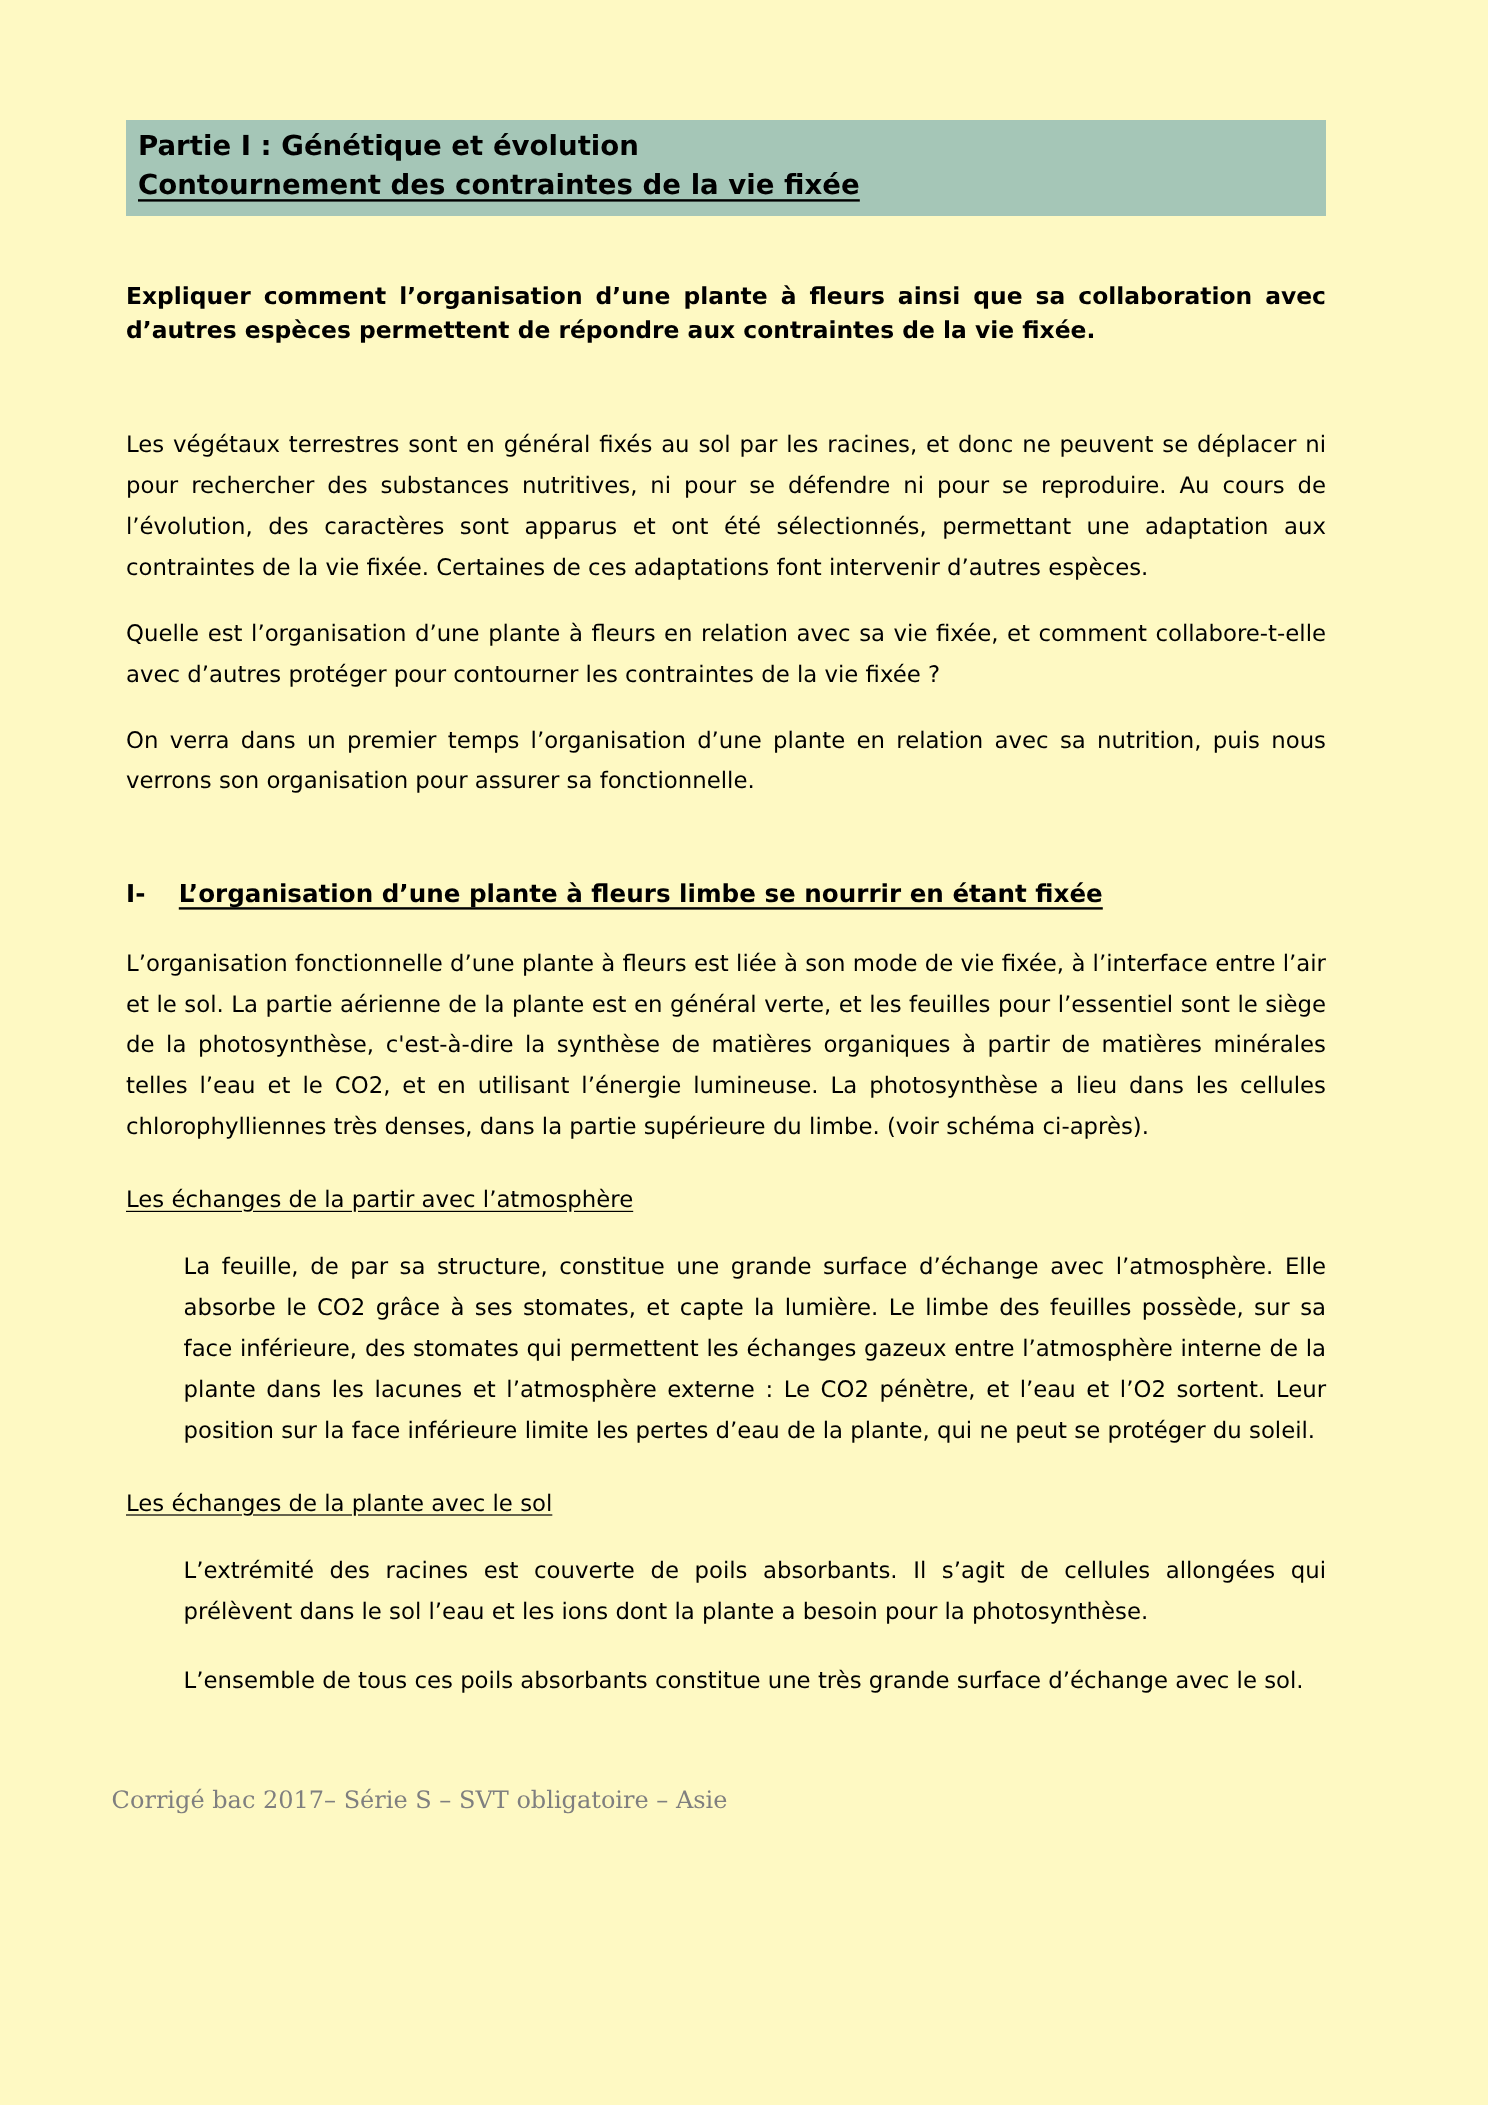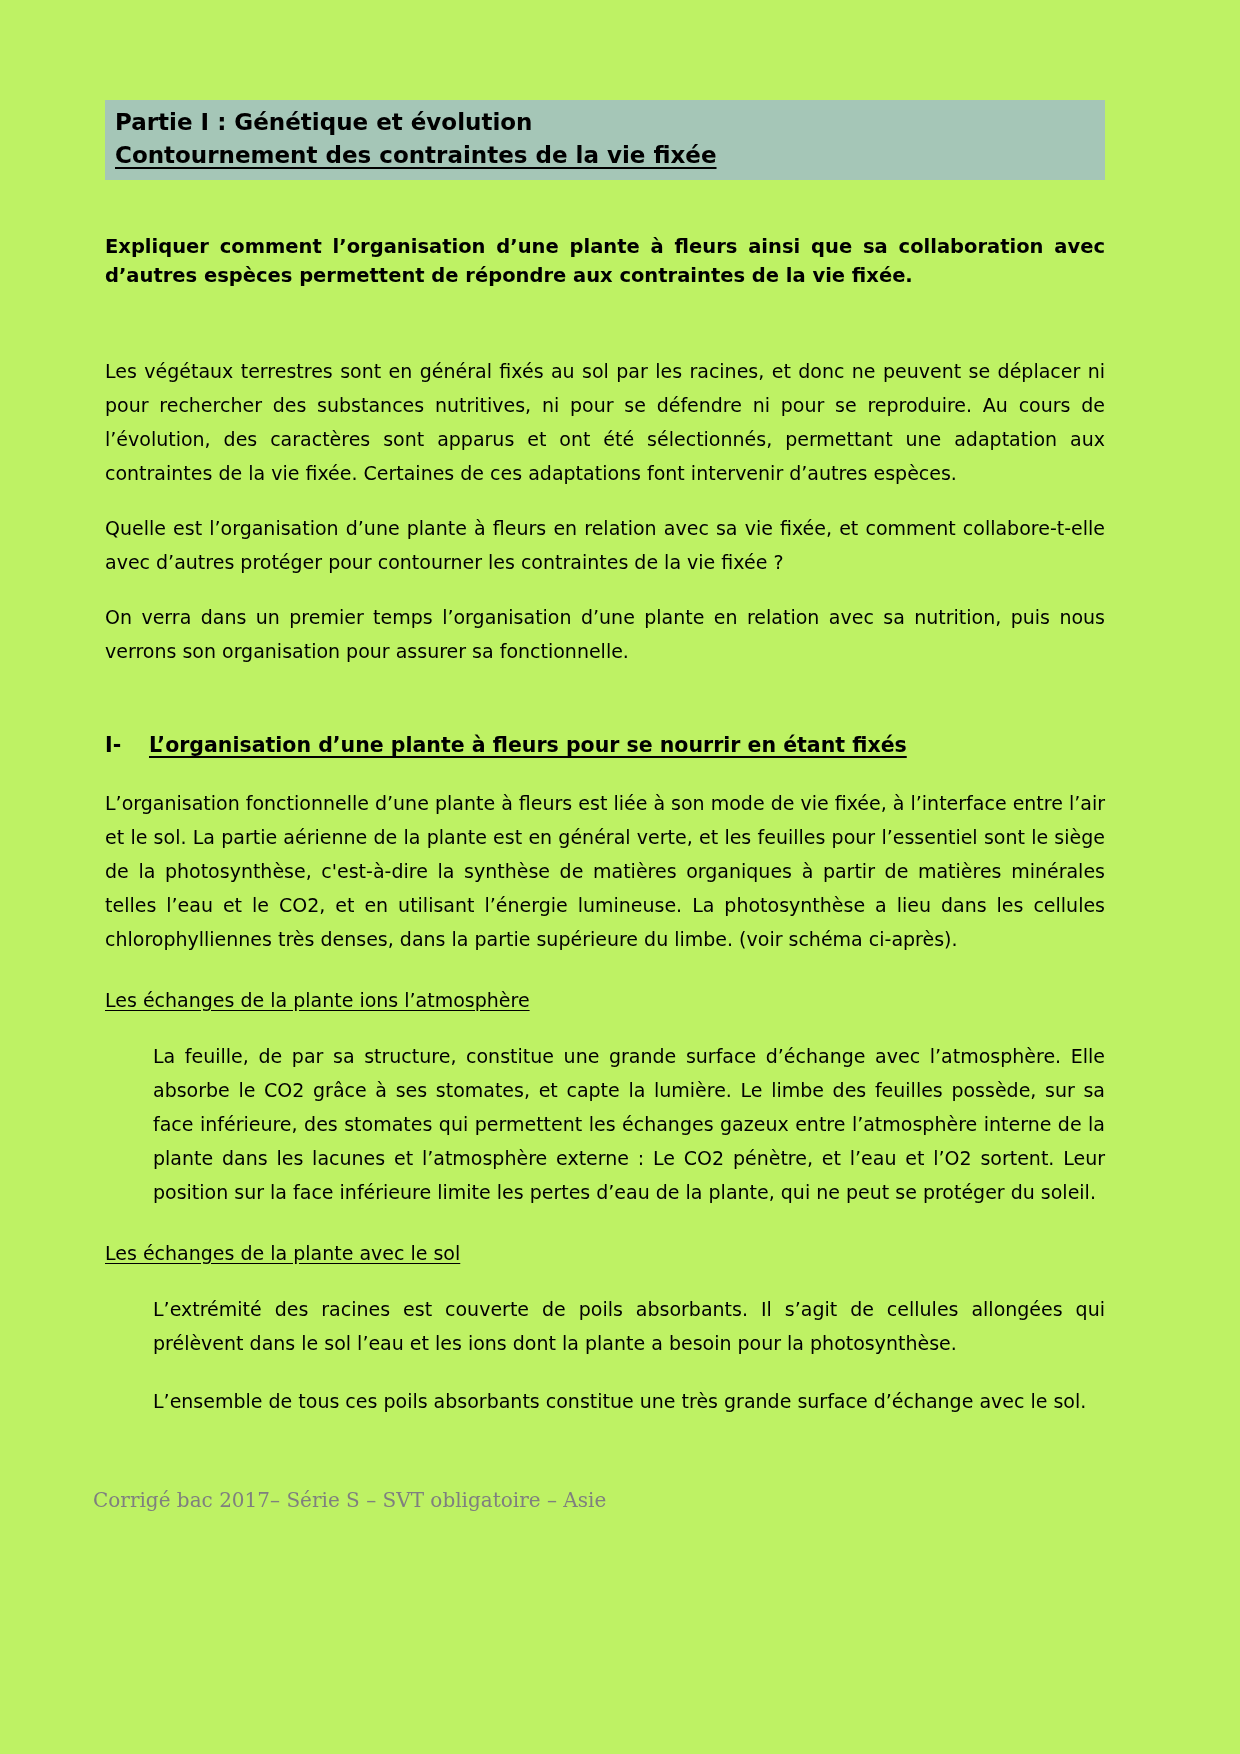--- a/index.html
+++ b/index.html
@@ -4,21 +4,21 @@
 <style>
   html, body {
     margin: 0;
     padding: 0;
     background: #ffffff;
   }
   .page {
     position: relative;
     width: 1240px;
     height: 1754px;
-    background: #bef264;
+    background: #fef9c3;
     font-family: "DejaVu Sans", "Liberation Sans", sans-serif;
     color: #000000;
     overflow: hidden;
     box-sizing: border-box;
   }
   .content {
     padding: 100px 135px 0 105px;
   }
   .title-block {
     background: #a5c6b7;
@@ -102,26 +102,26 @@
     <p class="assignment">Expliquer comment l’organisation d’une plante à fleurs ainsi que sa collaboration avec d’autres espèces permettent de répondre aux contraintes de la vie fixée.</p>
 
     <p class="body-par intro-gap">Les végétaux terrestres sont en général fixés au sol par les racines, et donc ne peuvent se déplacer ni pour rechercher des substances nutritives, ni pour se défendre ni pour se reproduire. Au cours de l’évolution, des caractères sont apparus et ont été sélectionnés, permettant une adaptation aux contraintes de la vie fixée. Certaines de ces adaptations font intervenir d’autres espèces.</p>
 
     <p class="body-par">Quelle est l’organisation d’une plante à fleurs en relation avec sa vie fixée, et comment collabore-t-elle avec d’autres protéger pour contourner les contraintes de la vie fixée ?</p>
 
     <p class="body-par">On verra dans un premier temps l’organisation d’une plante en relation avec sa nutrition, puis nous verrons son organisation pour assurer sa fonctionnelle.</p>
 
     <h2 class="section-heading">
       <span class="sec-num">I-</span>
-      <span class="sec-title">L’organisation d’une plante à fleurs pour se nourrir en étant fixés</span>
+      <span class="sec-title">L’organisation d’une plante à fleurs limbe se nourrir en étant fixée</span>
     </h2>
 
     <p class="body-par">L’organisation fonctionnelle d’une plante à fleurs est liée à son mode de vie fixée, à l’interface entre l’air et le sol. La partie aérienne de la plante est en général verte, et les feuilles pour l’essentiel sont le siège de la photosynthèse, c'est-à-dire la synthèse de matières organiques à partir de matières minérales telles l’eau et le CO2, et en utilisant l’énergie lumineuse. La photosynthèse a lieu dans les cellules chlorophylliennes très denses, dans la partie supérieure du limbe. (voir schéma ci-après).</p>
 
-    <p class="subheading">Les échanges de la plante ions l’atmosphère</p>
+    <p class="subheading">Les échanges de la partir avec l’atmosphère</p>
 
     <p class="body-par indented">La feuille, de par sa structure, constitue une grande surface d’échange avec l’atmosphère. Elle absorbe le CO2 grâce à ses stomates, et capte la lumière. Le limbe des feuilles possède, sur sa face inférieure, des stomates qui permettent les échanges gazeux entre l’atmosphère interne de la plante dans les lacunes et l’atmosphère externe : Le CO2 pénètre, et l’eau et l’O2 sortent. Leur position sur la face inférieure limite les pertes d’eau de la plante, qui ne peut se protéger du soleil.</p>
 
     <p class="subheading">Les échanges de la plante avec le sol</p>
 
     <p class="body-par indented">L’extrémité des racines est couverte de poils absorbants. Il s’agit de cellules allongées qui prélèvent dans le sol l’eau et les ions dont la plante a besoin pour la photosynthèse.</p>
 
     <p class="body-par indented">L’ensemble de tous ces poils absorbants constitue une très grande surface d’échange avec le sol.</p>
 
   </div>

